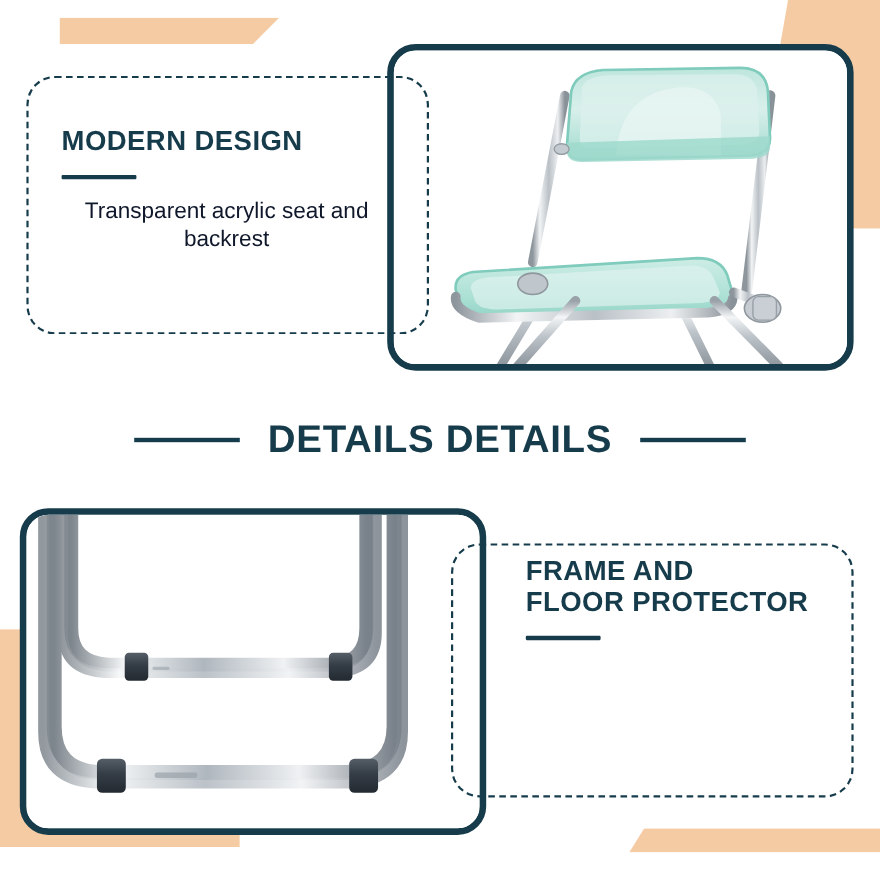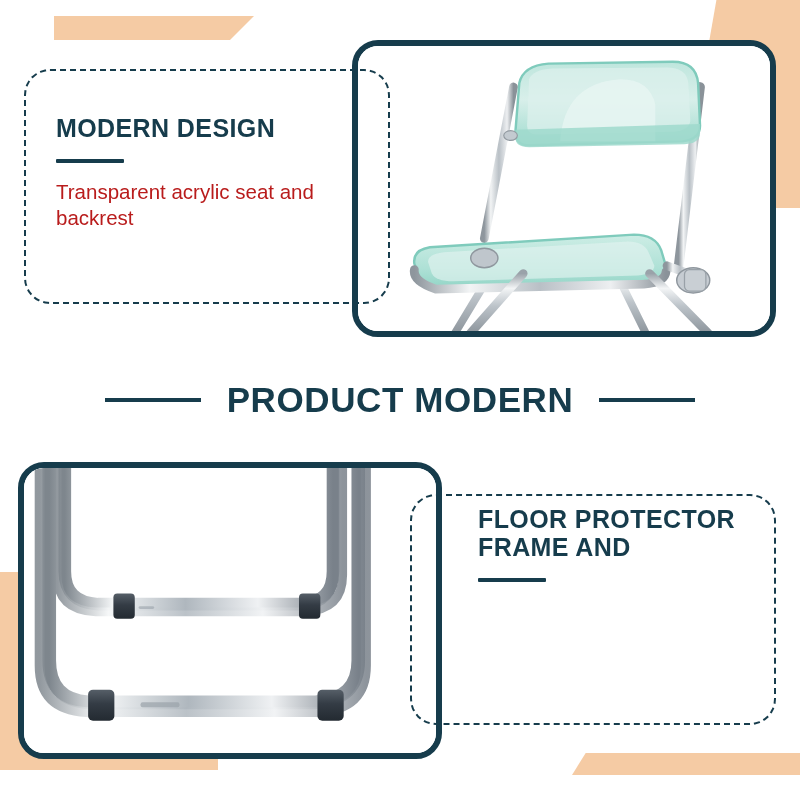--- a/index.html
+++ b/index.html
@@ -69,25 +69,26 @@
     font-size:25px;
     letter-spacing:0.4px;
     line-height:1.12;
     margin:0;
   }
   .rule{
     width:68px;height:4px;background:#163C4C;
     margin:17px 0 16px 0;border-radius:1px;
   }
   .body-txt{
-    color:#b91c1c;
+    color:#0f172a;
     font-size:20.5px;
     line-height:1.27;
     margin:0;
     font-weight:normal;
+    text-align:center;
   }
 
   
   .section-band{
     position:absolute;left:0;top:370px;width:800px;height:60px;
     display:flex;align-items:center;justify-content:center;gap:26px;
   }
   .band-line{width:96px;height:4px;background:#163C4C;}
   .band-title{
     color:#163C4C;font-weight:bold;font-size:35px;
@@ -171,21 +172,21 @@
 
   <div class="dash-box top"></div>
   <div class="txt-inner top">
     <div class="head">MODERN DESIGN</div>
     <div class="rule"></div>
     <div class="body-txt">Transparent acrylic seat and backrest</div>
   </div>
 
   <div class="section-band">
     <span class="band-line"></span>
-    <span class="band-title">PRODUCT MODERN</span>
+    <span class="band-title">DETAILS DETAILS</span>
     <span class="band-line"></span>
   </div>
 
   <div class="img-card bottom">
     <svg class="art" viewBox="0 0 424 297" preserveAspectRatio="xMidYMid slice">
       <defs>
         <linearGradient id="tubeV" x1="0" y1="0" x2="1" y2="0">
           <stop offset="0%" stop-color="#7E868D"></stop>
           <stop offset="18%" stop-color="#F4F6F7"></stop>
           <stop offset="45%" stop-color="#AFB7BE"></stop>
@@ -224,18 +225,18 @@
       <rect x="66" y="230" width="27" height="32" rx="5" fill="url(#cap)"></rect>
       <rect x="302" y="230" width="27" height="32" rx="5" fill="url(#cap)"></rect>
 
       <rect x="120" y="243" width="40" height="5" rx="2" fill="#9AA2AA" opacity="0.7"></rect>
       <rect x="118" y="144" width="16" height="3" rx="1.5" fill="#9AA2AA" opacity="0.6"></rect>
     </svg>
   </div>
 
   <div class="dash-box bottom"></div>
   <div class="txt-inner bottom">
+    <div class="head">FRAME AND</div>
     <div class="head">FLOOR PROTECTOR</div>
-    <div class="head">FRAME AND</div>
     <div class="rule"></div>
   </div>
 
 </div>
 
 </body></html>

